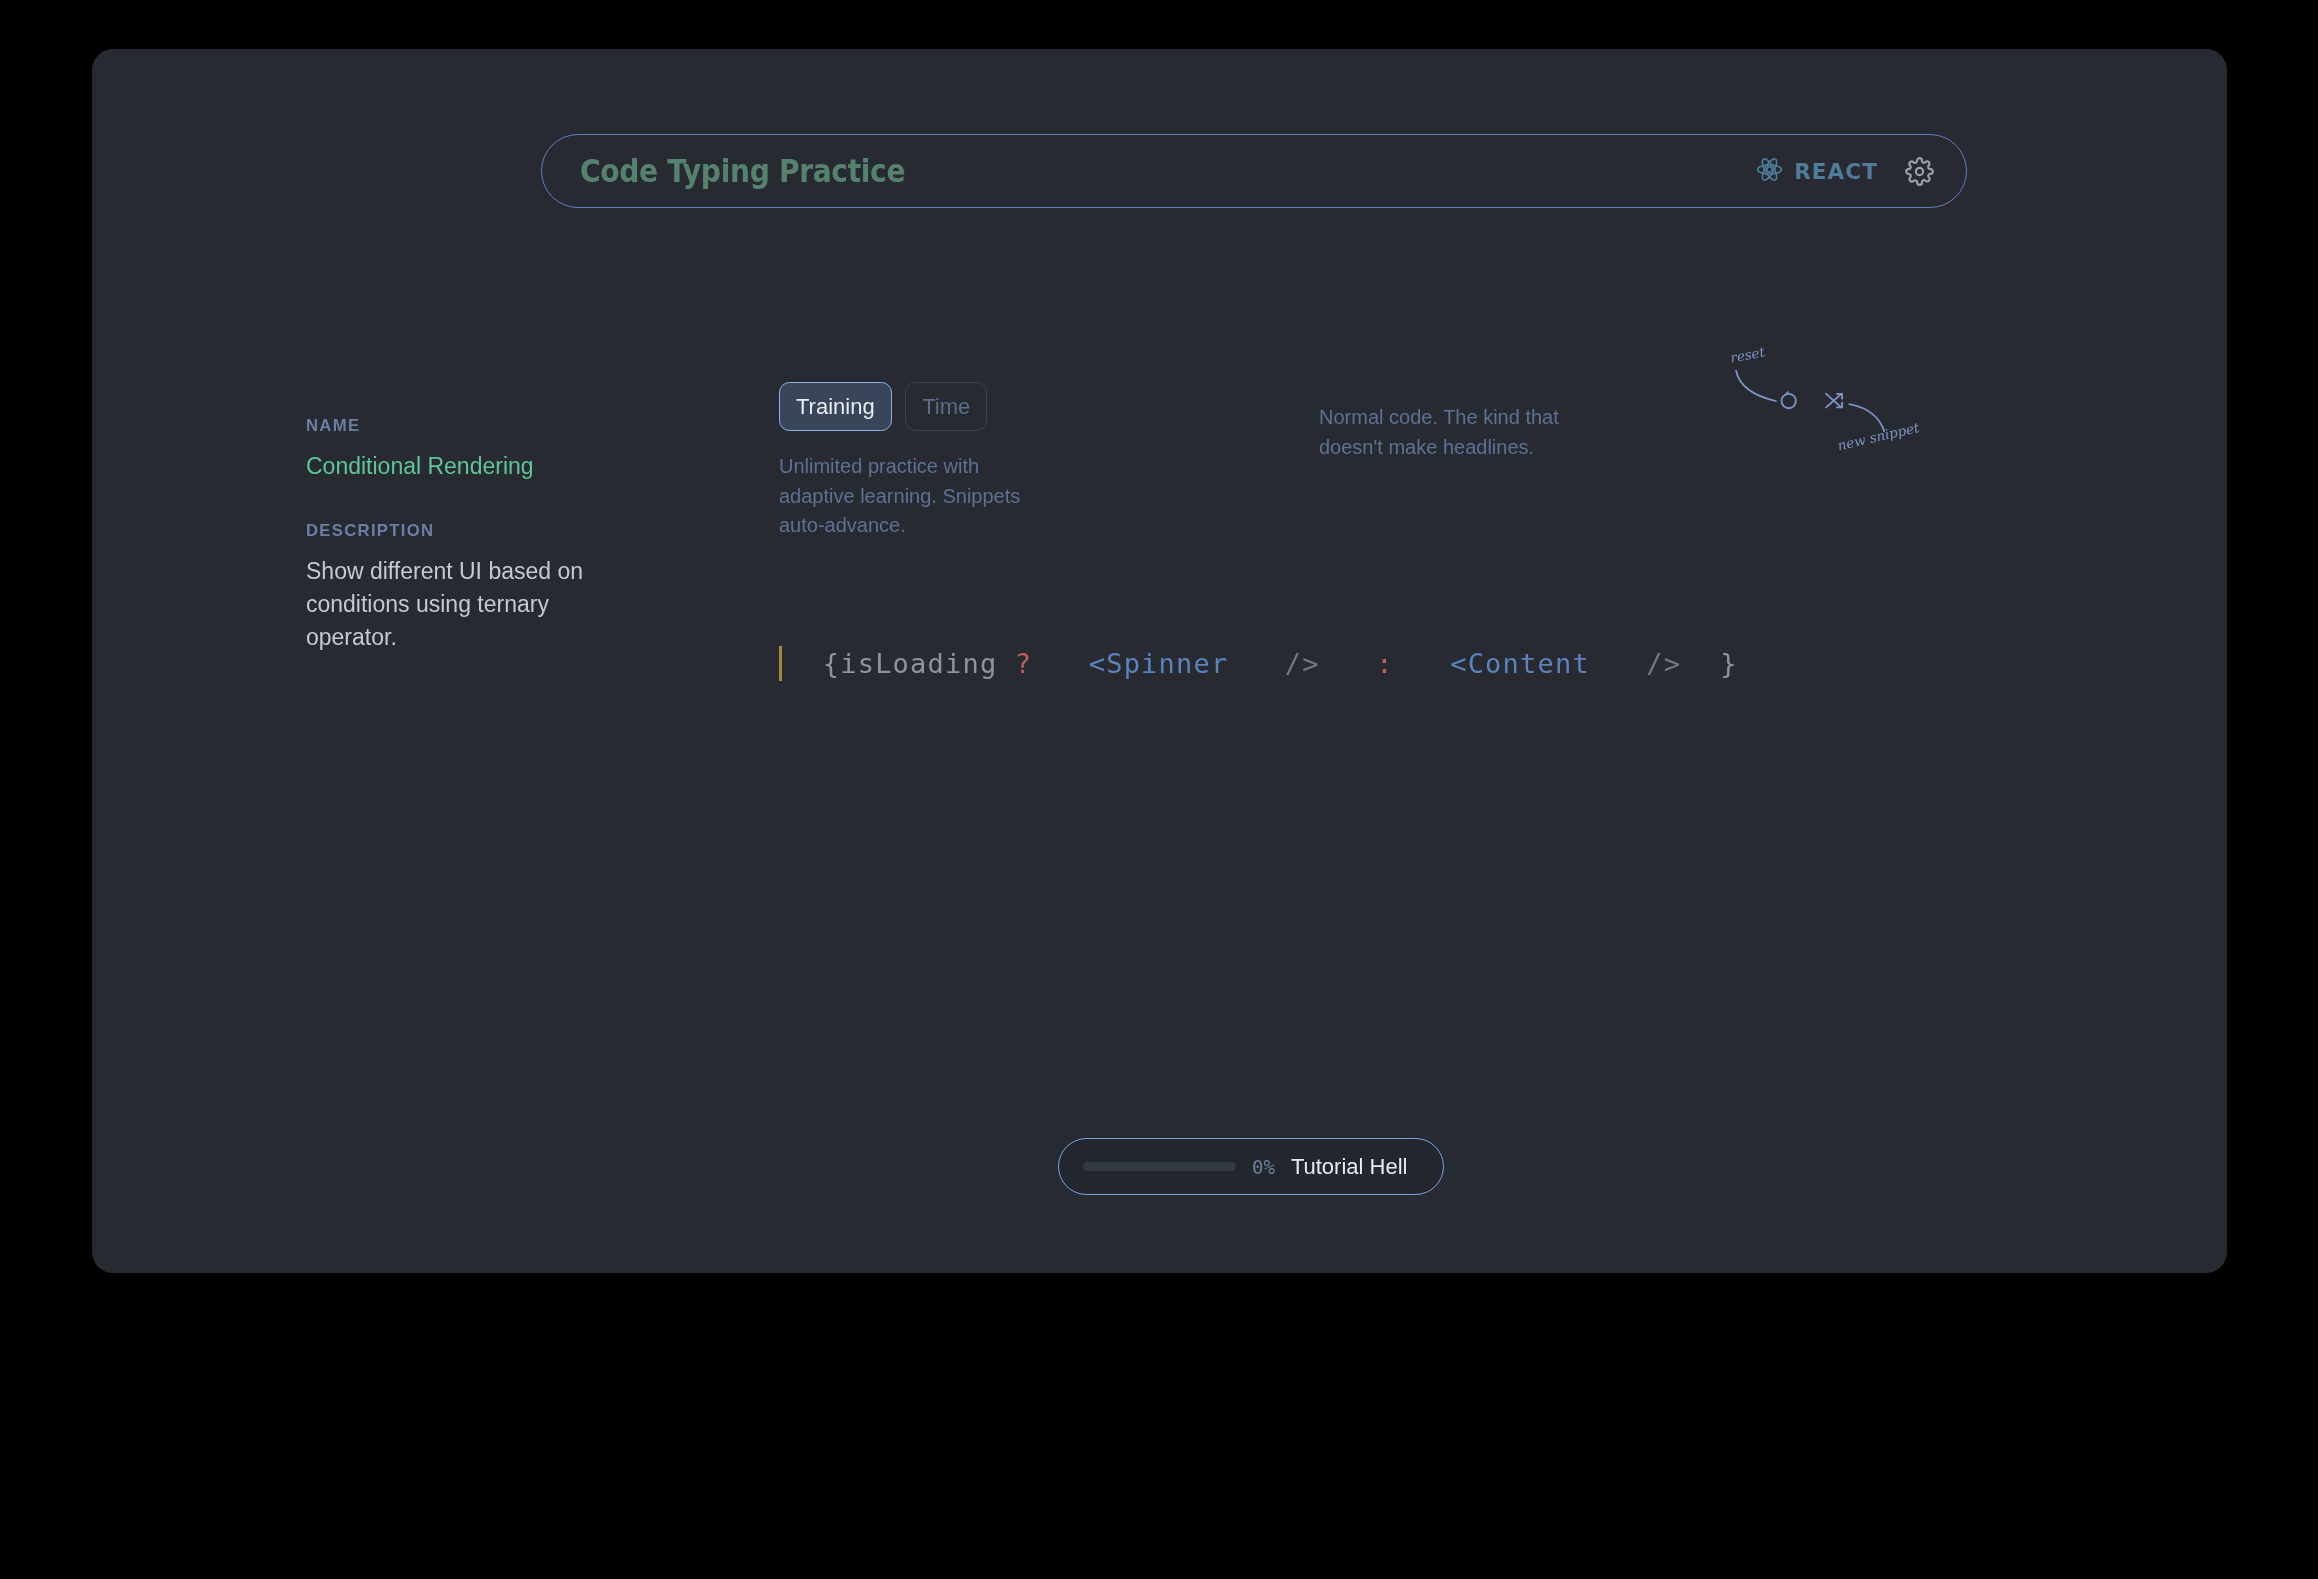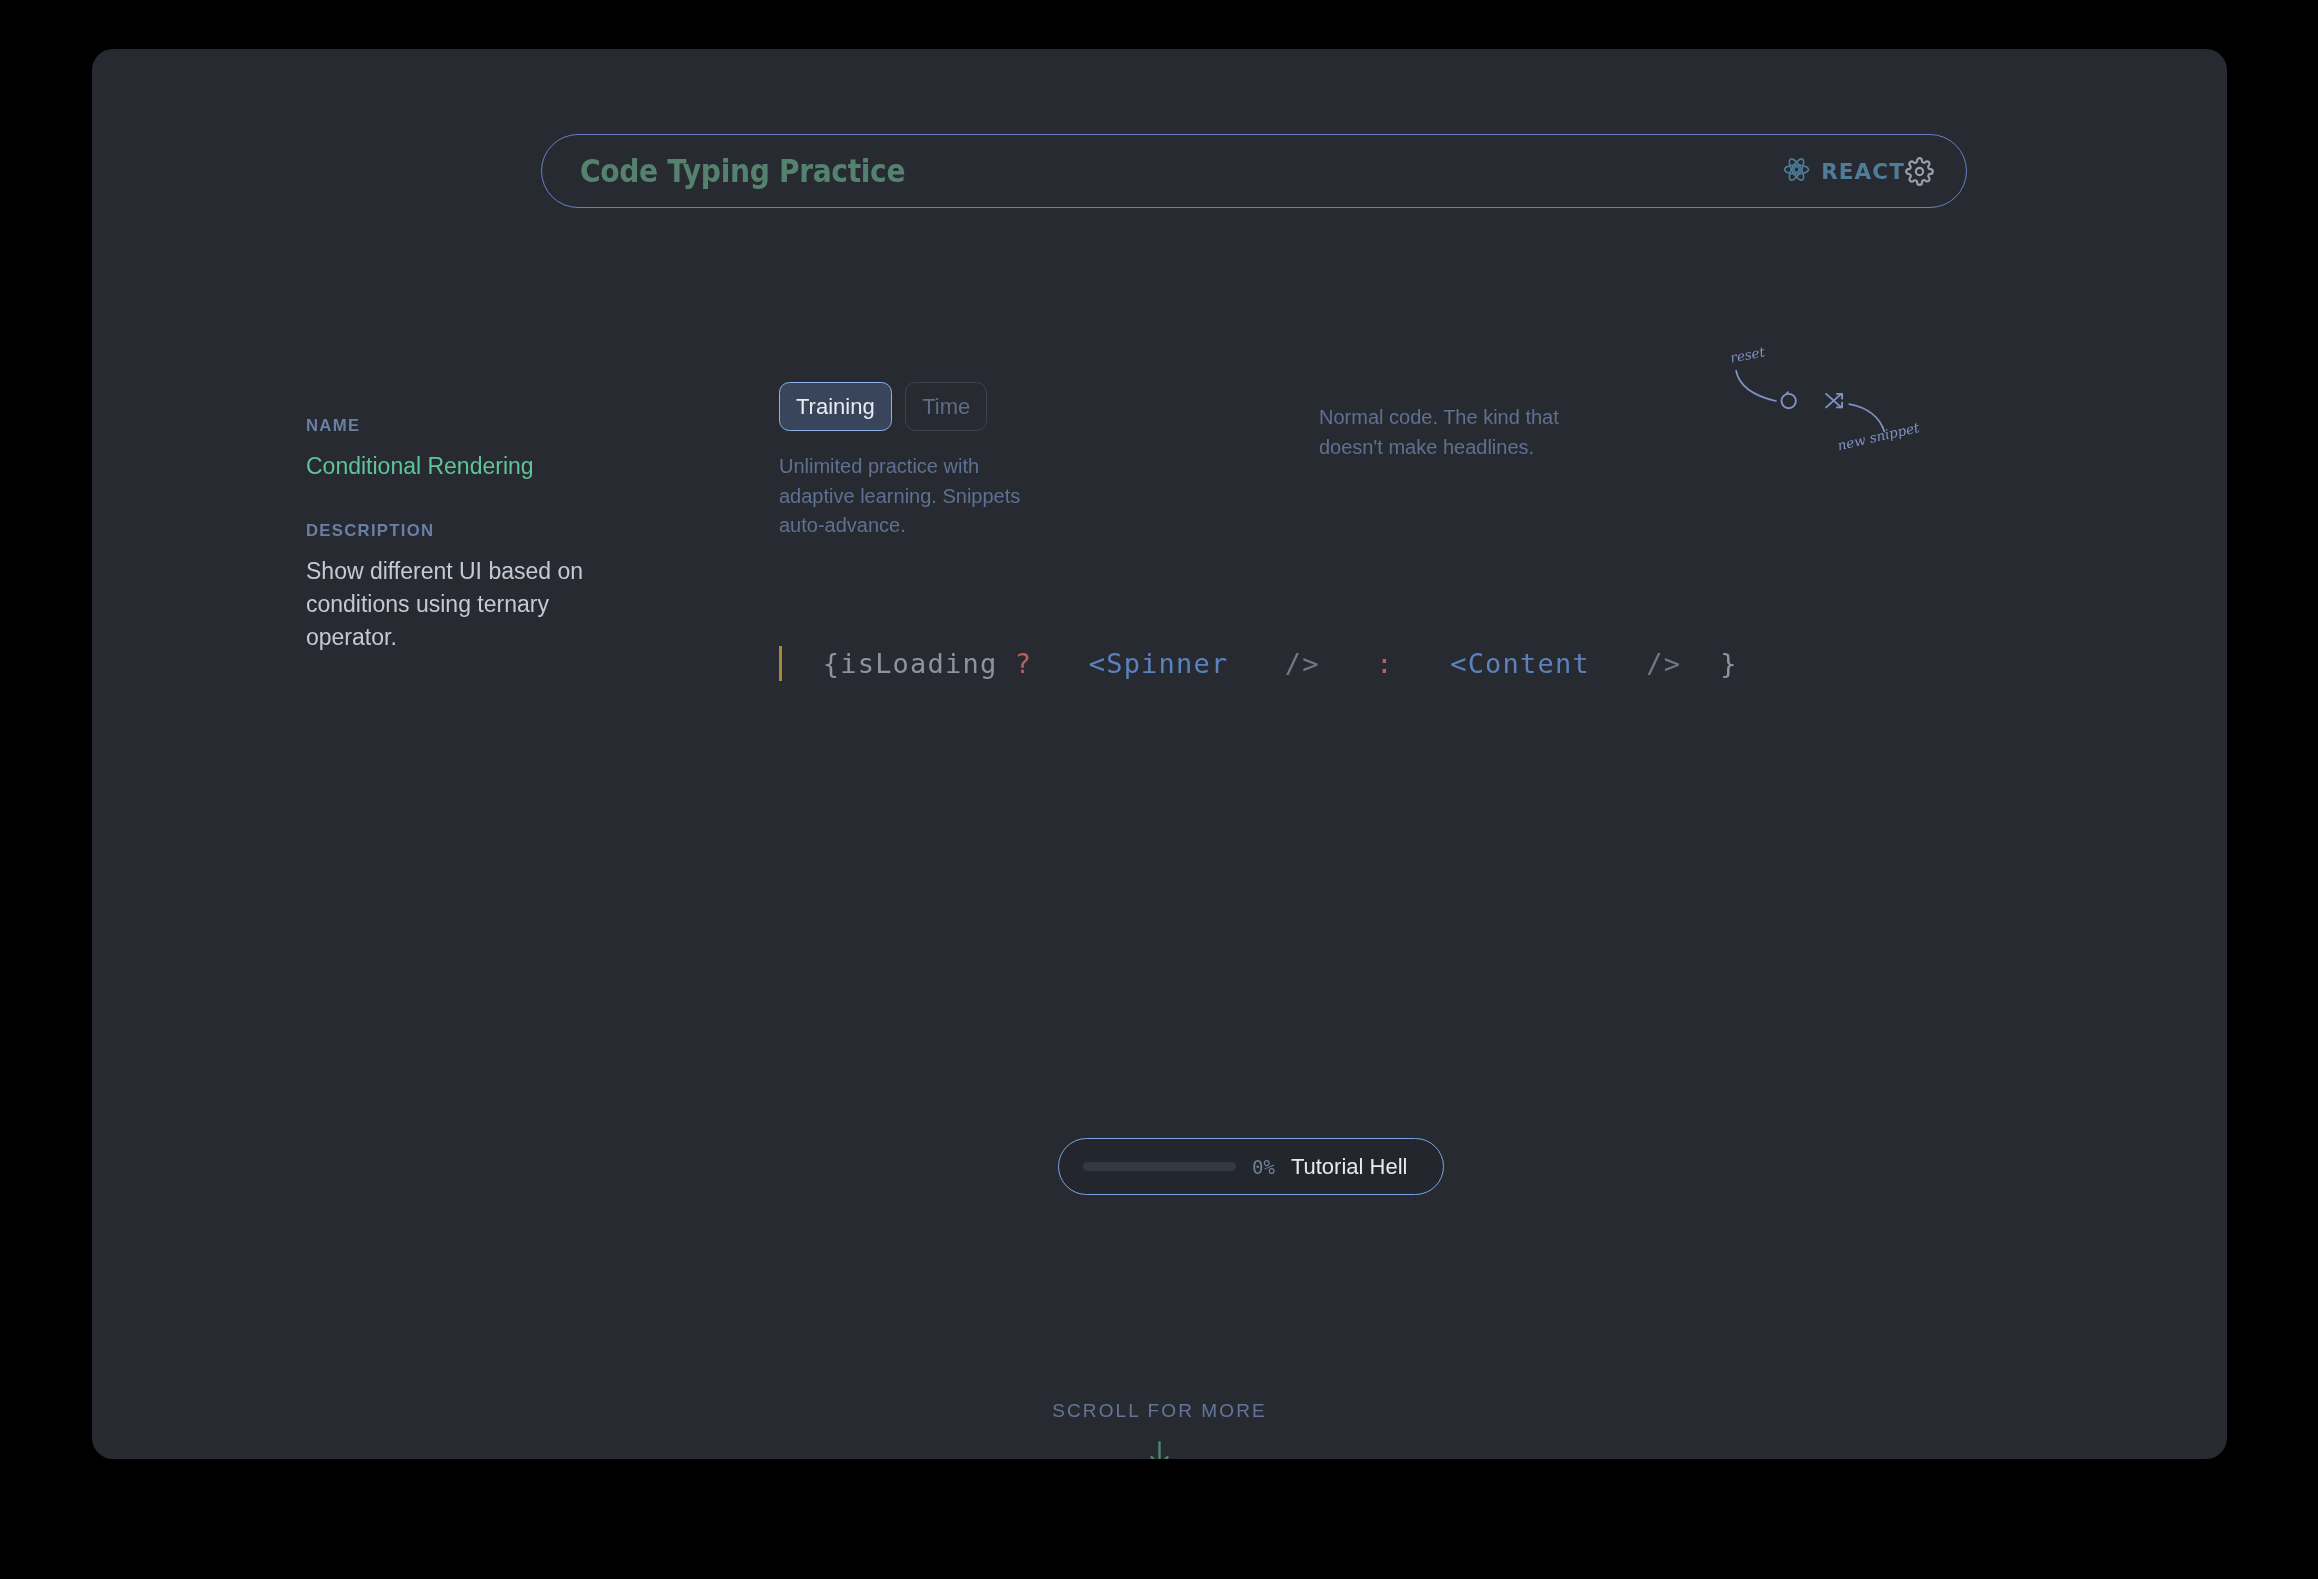--- a/index.html
+++ b/index.html
@@ -19,21 +19,21 @@
     height: 1579px;
     background: #000000;
   }
 
   
   #app-panel {
     position: absolute;
     left: 92px;
     top: 49px;
     width: 2135px;
-    height: 1410px;
+    height: 1224px;
     background: #272b31;
     border-radius: 21px;
     overflow: hidden;
   }
 
   
   #header-pill {
     position: absolute;
     left: 449px;
     top: 85px;
@@ -56,20 +56,21 @@
     color: #55826f;
     letter-spacing: -0.4px;
     white-space: nowrap;
     transform: scaleX(0.88);
     transform-origin: left center;
   }
 
   #header-right {
     display: flex;
     align-items: center;
+    gap: 27px;
   }
 
   .framework-chip {
     display: flex;
     align-items: center;
     gap: 11px;
   }
 
   .framework-label {
     font-size: 21.5px;

